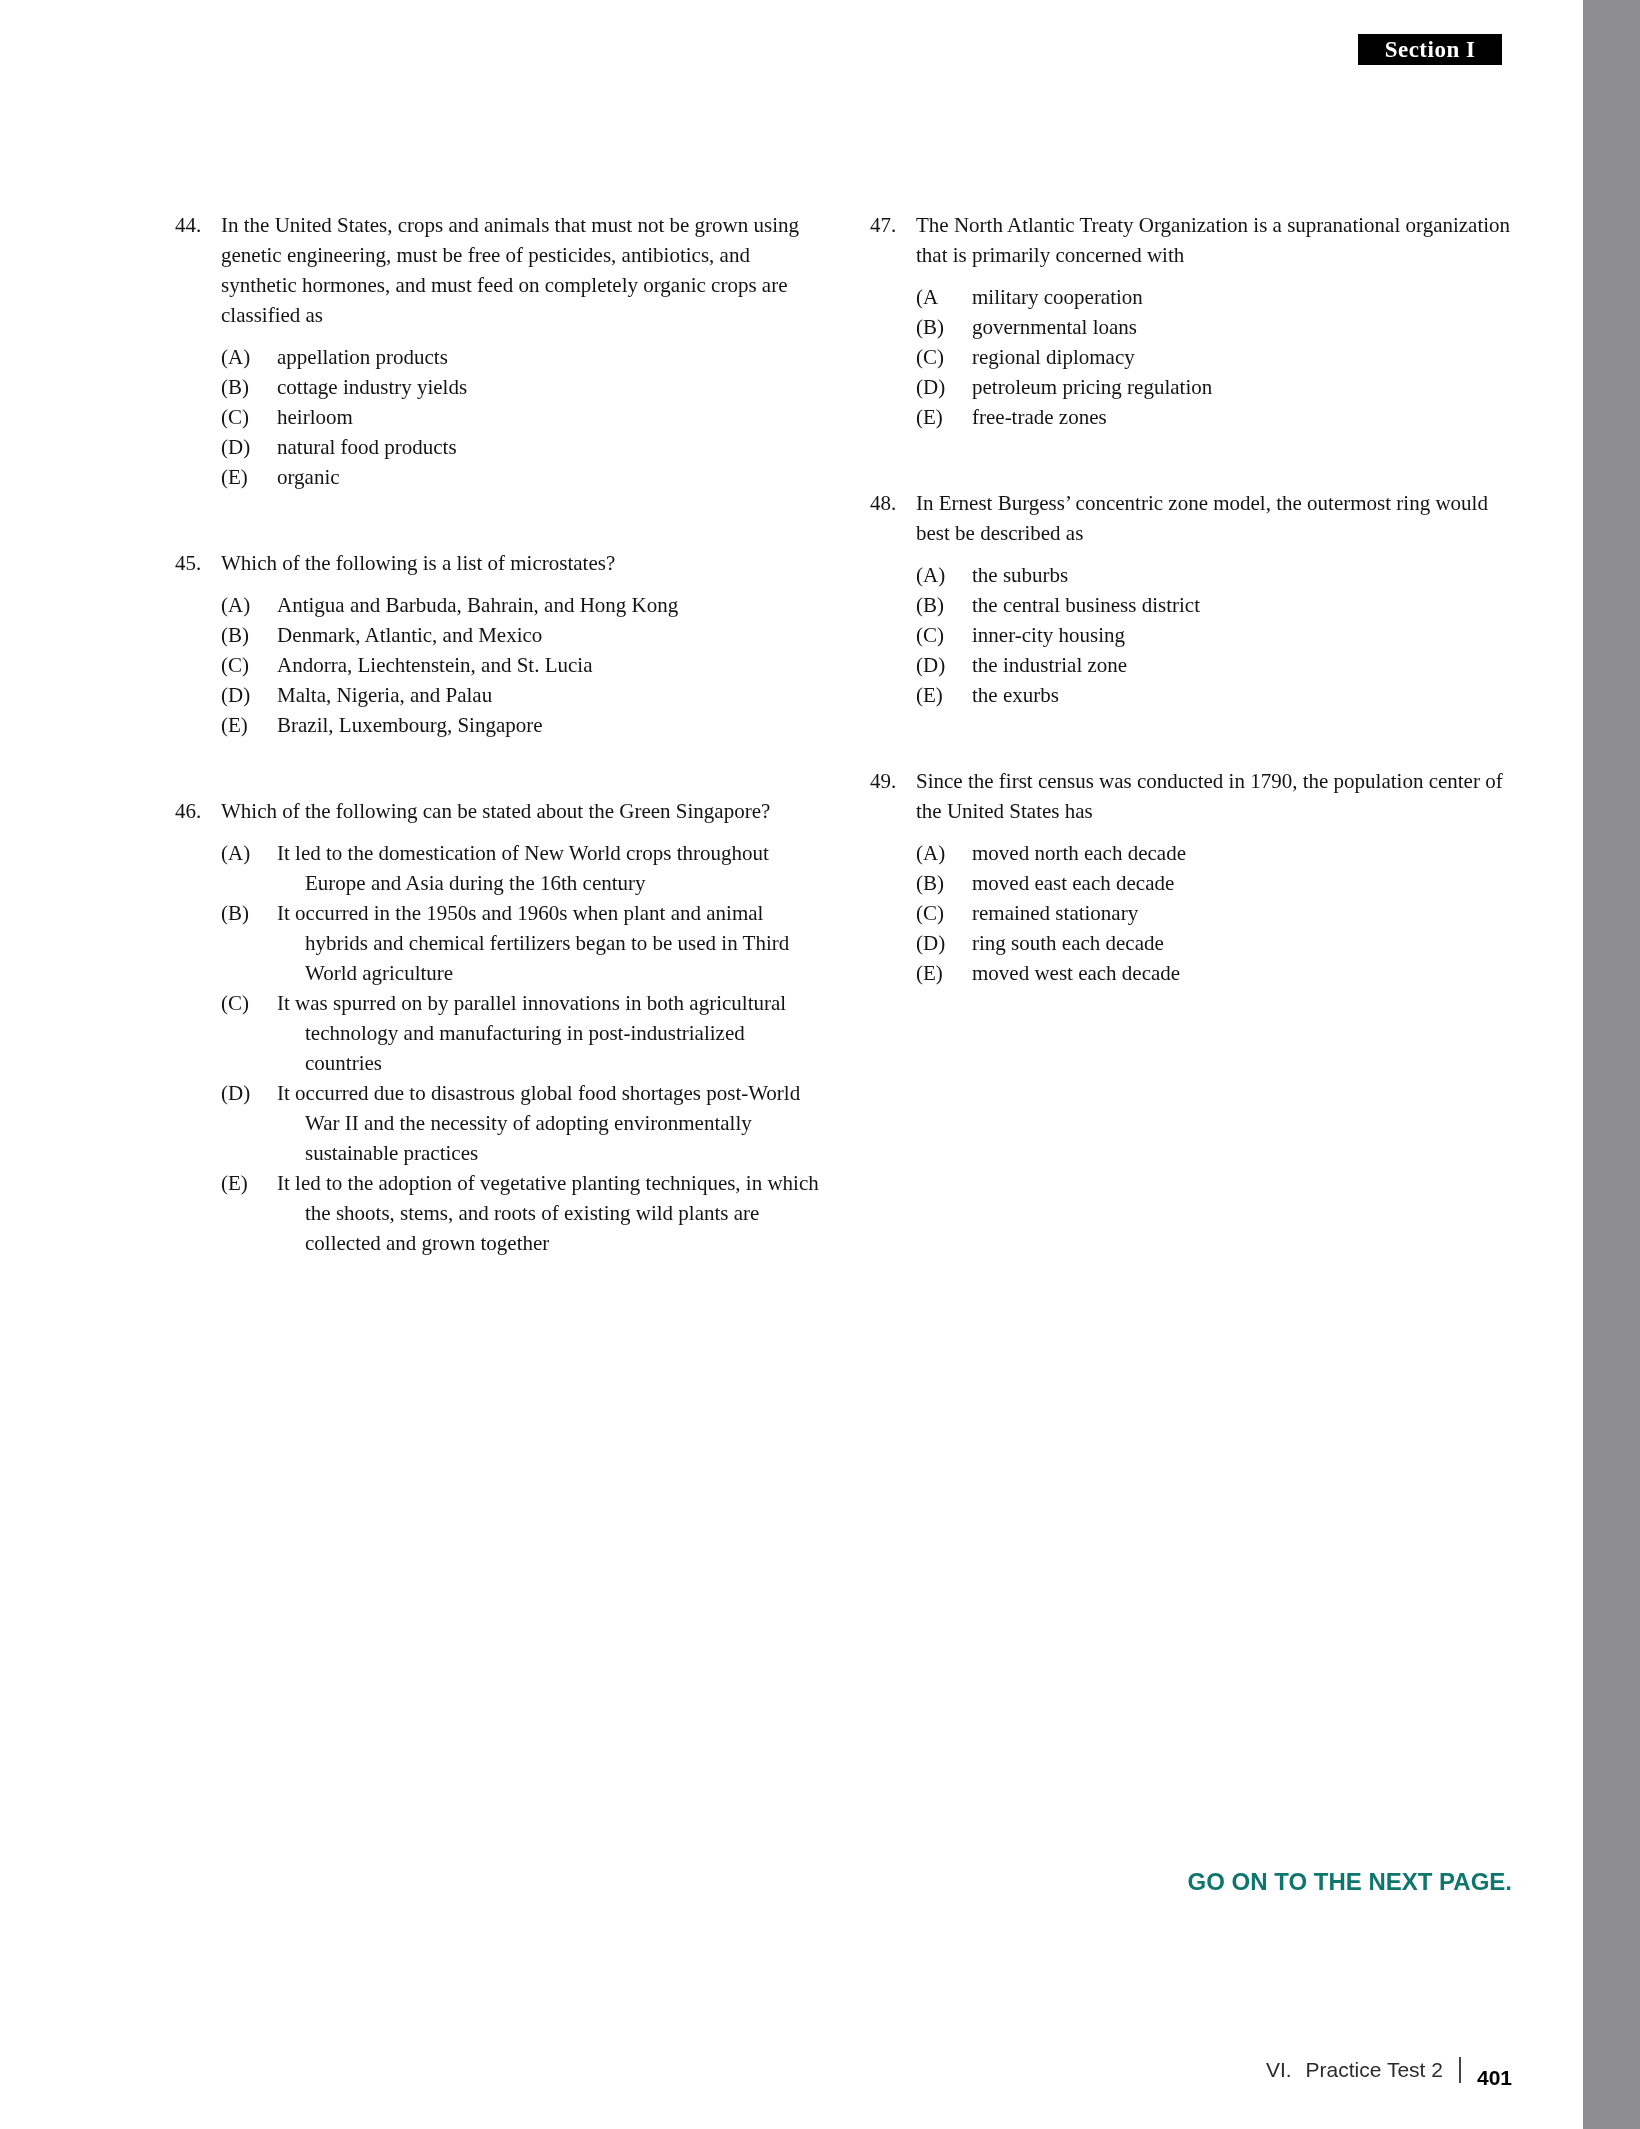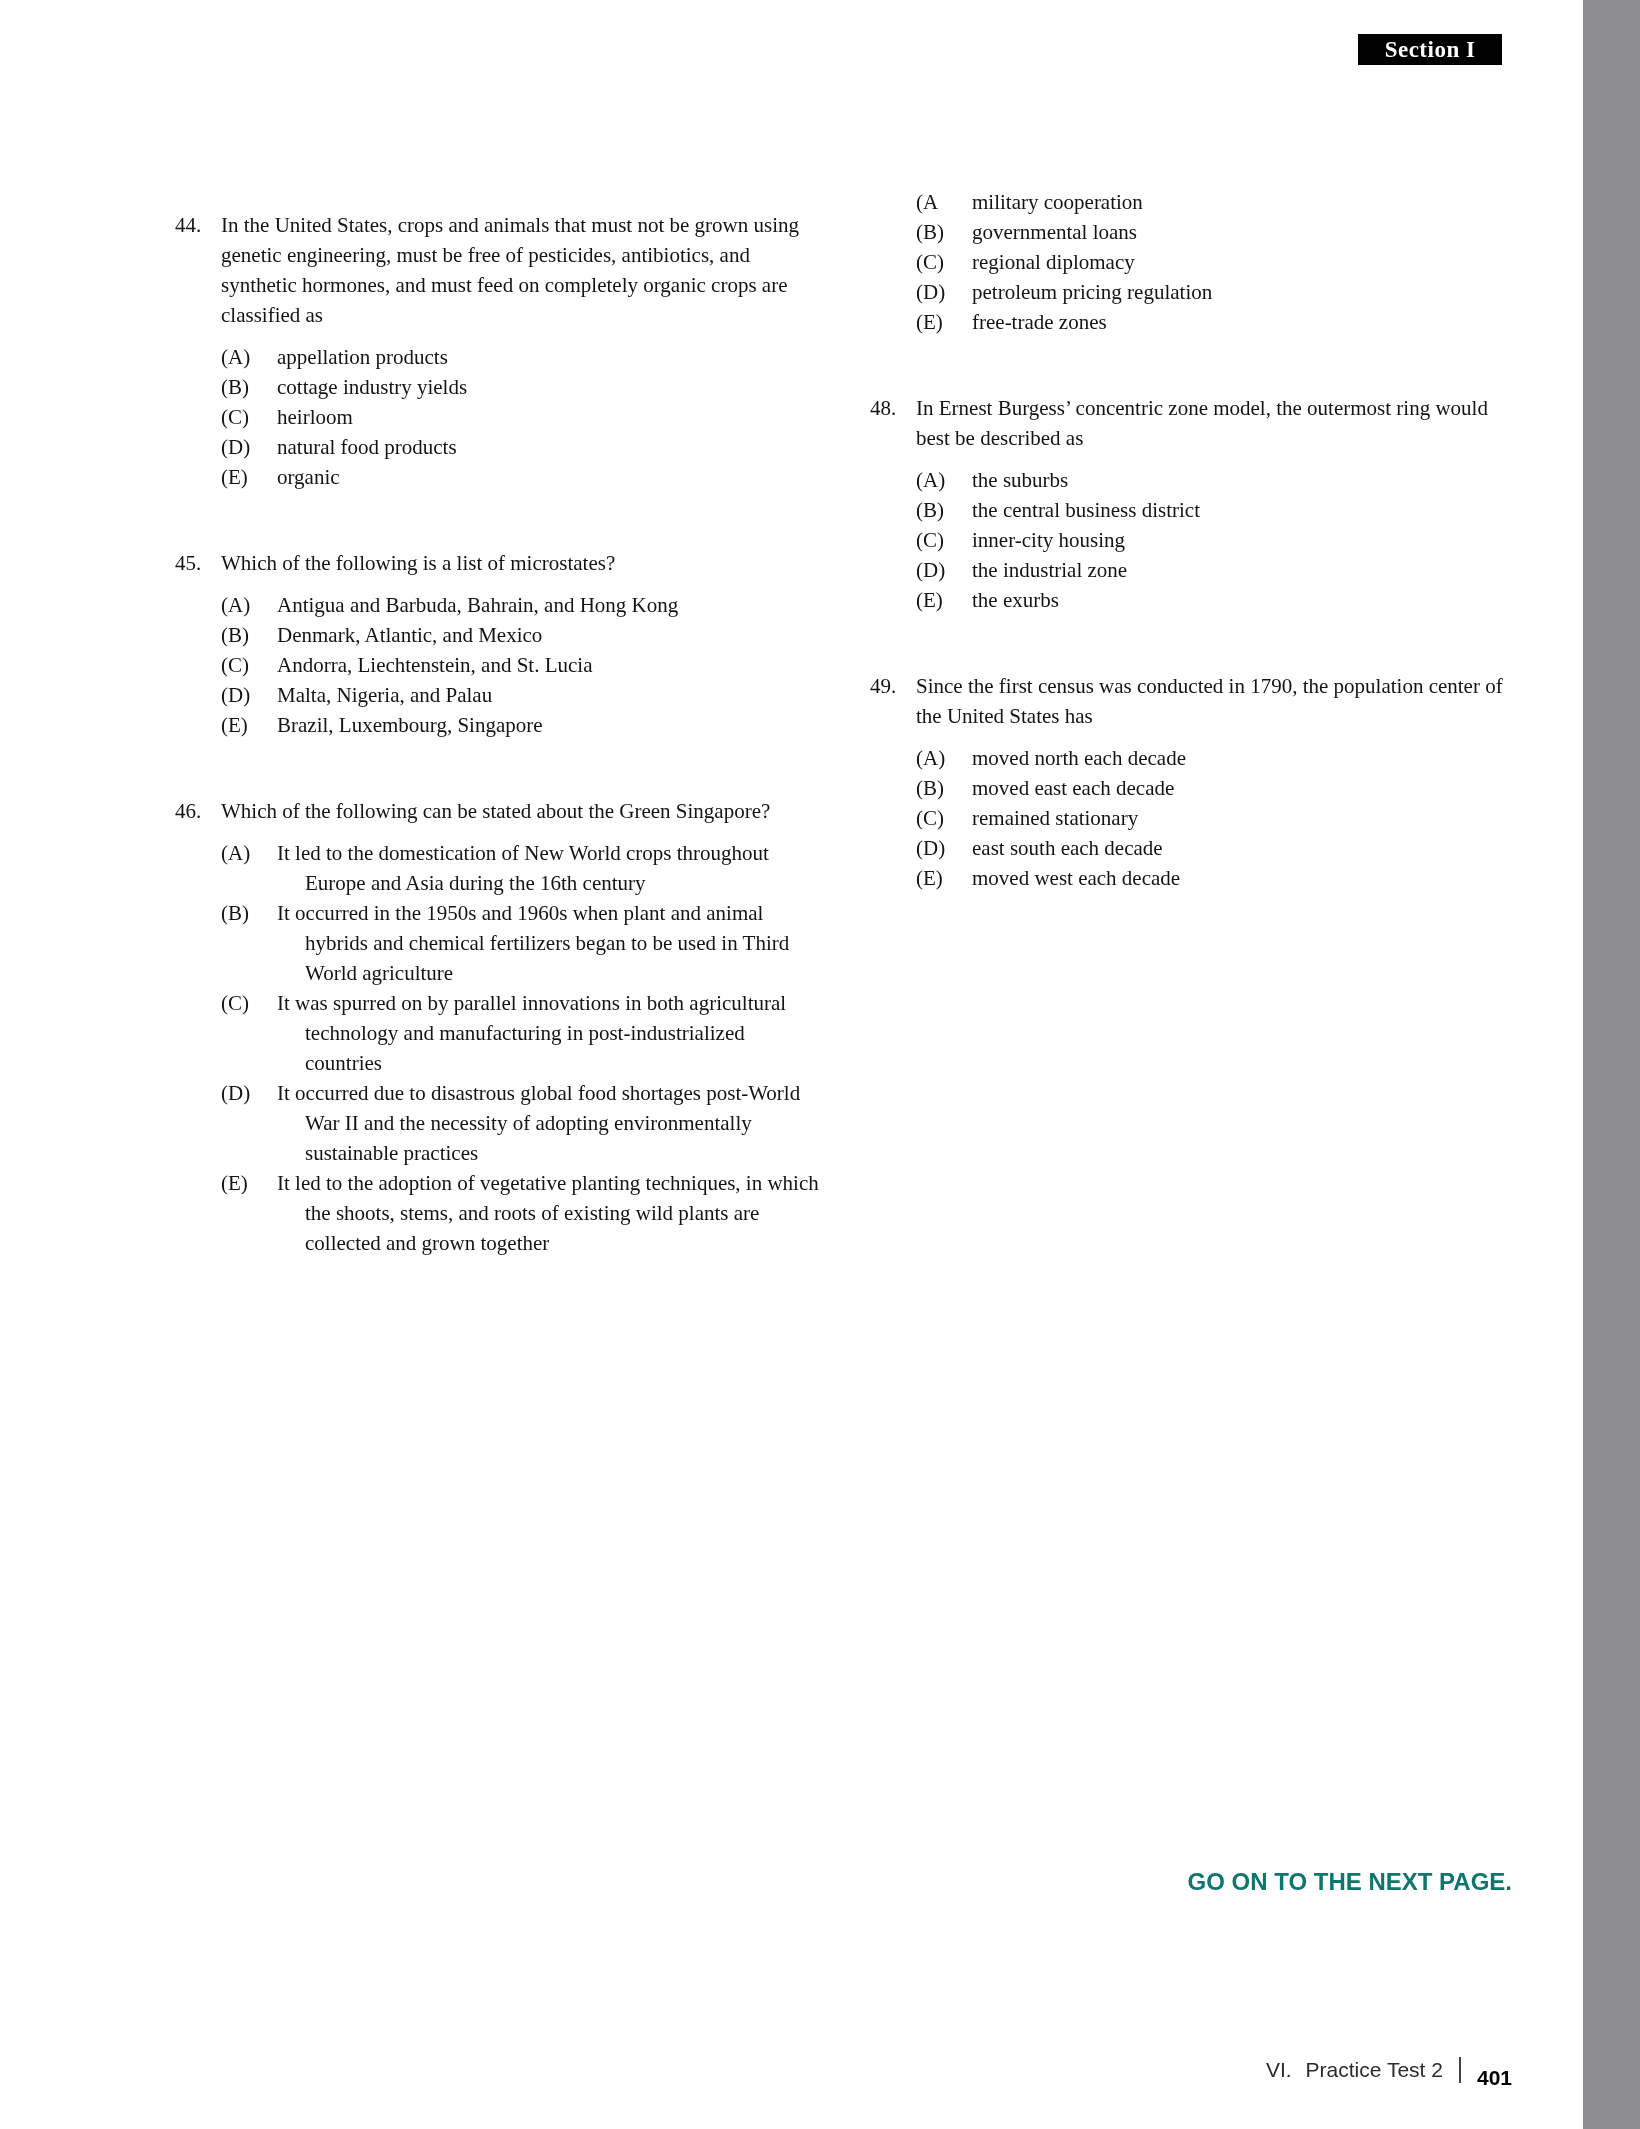--- a/index.html
+++ b/index.html
@@ -141,20 +141,24 @@
         <span class="opt-text">It led to the adoption of vegetative planting techniques, in which the shoots, stems, and roots of existing wild plants are collected and grown together</span>
       </div>
     </div>
   </div>
 
 </div>
 
 <div class="col col-right">
 
   <div class="question">
+    <div class="q-head">
+      <span class="q-num">47.</span>
+      <span class="q-stem">The North Atlantic Treaty Organization is a supranational organization that is primarily concerned with</span>
+    </div>
     <div class="options">
       <div class="option">
         <span class="opt-label">(A</span>
         <span class="opt-text">military cooperation</span>
       </div>
       <div class="option">
         <span class="opt-label">(B)</span>
         <span class="opt-text">governmental loans</span>
       </div>
       <div class="option">
@@ -214,21 +218,21 @@
       <div class="option">
         <span class="opt-label">(B)</span>
         <span class="opt-text">moved east each decade</span>
       </div>
       <div class="option">
         <span class="opt-label">(C)</span>
         <span class="opt-text">remained stationary</span>
       </div>
       <div class="option">
         <span class="opt-label">(D)</span>
-        <span class="opt-text">east south each decade</span>
+        <span class="opt-text">ring south each decade</span>
       </div>
       <div class="option">
         <span class="opt-label">(E)</span>
         <span class="opt-text">moved west each decade</span>
       </div>
     </div>
   </div>
 
 </div>
 

